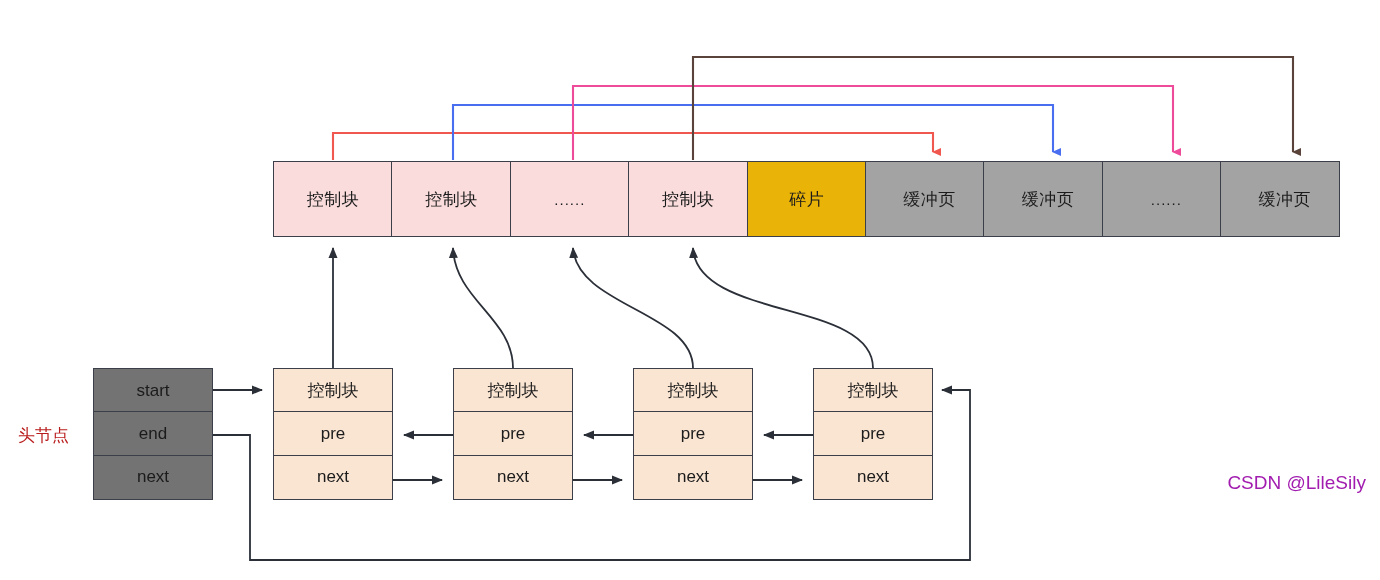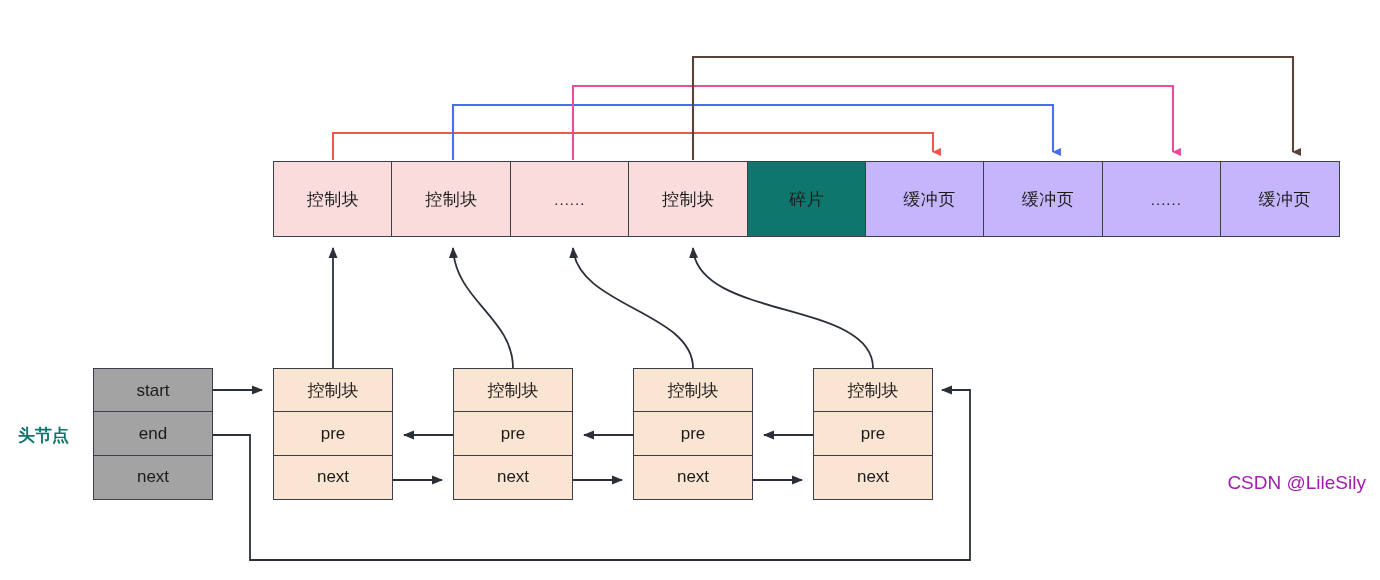--- a/index.html
+++ b/index.html
@@ -19,41 +19,41 @@
     box-sizing:border-box;
     width:120px;height:76px;
     border:1.6px solid #3b3f4a;
     margin-left:-1.6px;
     display:flex;align-items:center;justify-content:center;
     font-size:17px;color:#1b1b1b;
     letter-spacing:.5px;
   }
   .mcell:first-child{margin-left:0;}
   .mc-ctrl{background:#fadcdc;}
-  .mc-frag{background:#0f766e;}
-  .mc-buf{background:#c4b5fd;padding-left:9px;}
+  .mc-frag{background:#eab308;}
+  .mc-buf{background:#a3a3a3;padding-left:9px;}
   .dots{letter-spacing:1px;font-size:15px;}
 
   
   .node{position:absolute;width:120px;}
   .nrow{
     box-sizing:border-box;
     width:120px;height:45px;
     border:1.6px solid #3b3f4a;
     margin-top:-1.6px;
     display:flex;align-items:center;justify-content:center;
     font-size:17px;color:#1b1b1b;
   }
   .nrow:first-child{margin-top:0;}
   .n-ctrl{background:#fae5d3;}
-  .n-head{background:#a3a3a3;}
+  .n-head{background:#737373;}
 
   .headlabel{
     position:absolute;
-    font-weight:bold;font-size:17px;color:#0f766e;
+    font-weight:normal;font-size:17px;color:#b91c1c;
     white-space:nowrap;
   }
   .watermark{
     position:absolute;right:14px;bottom:10px;
     font-size:19px;color:#a21caf;white-space:nowrap;
   }
 </style>
 </head>
 <body>
 

